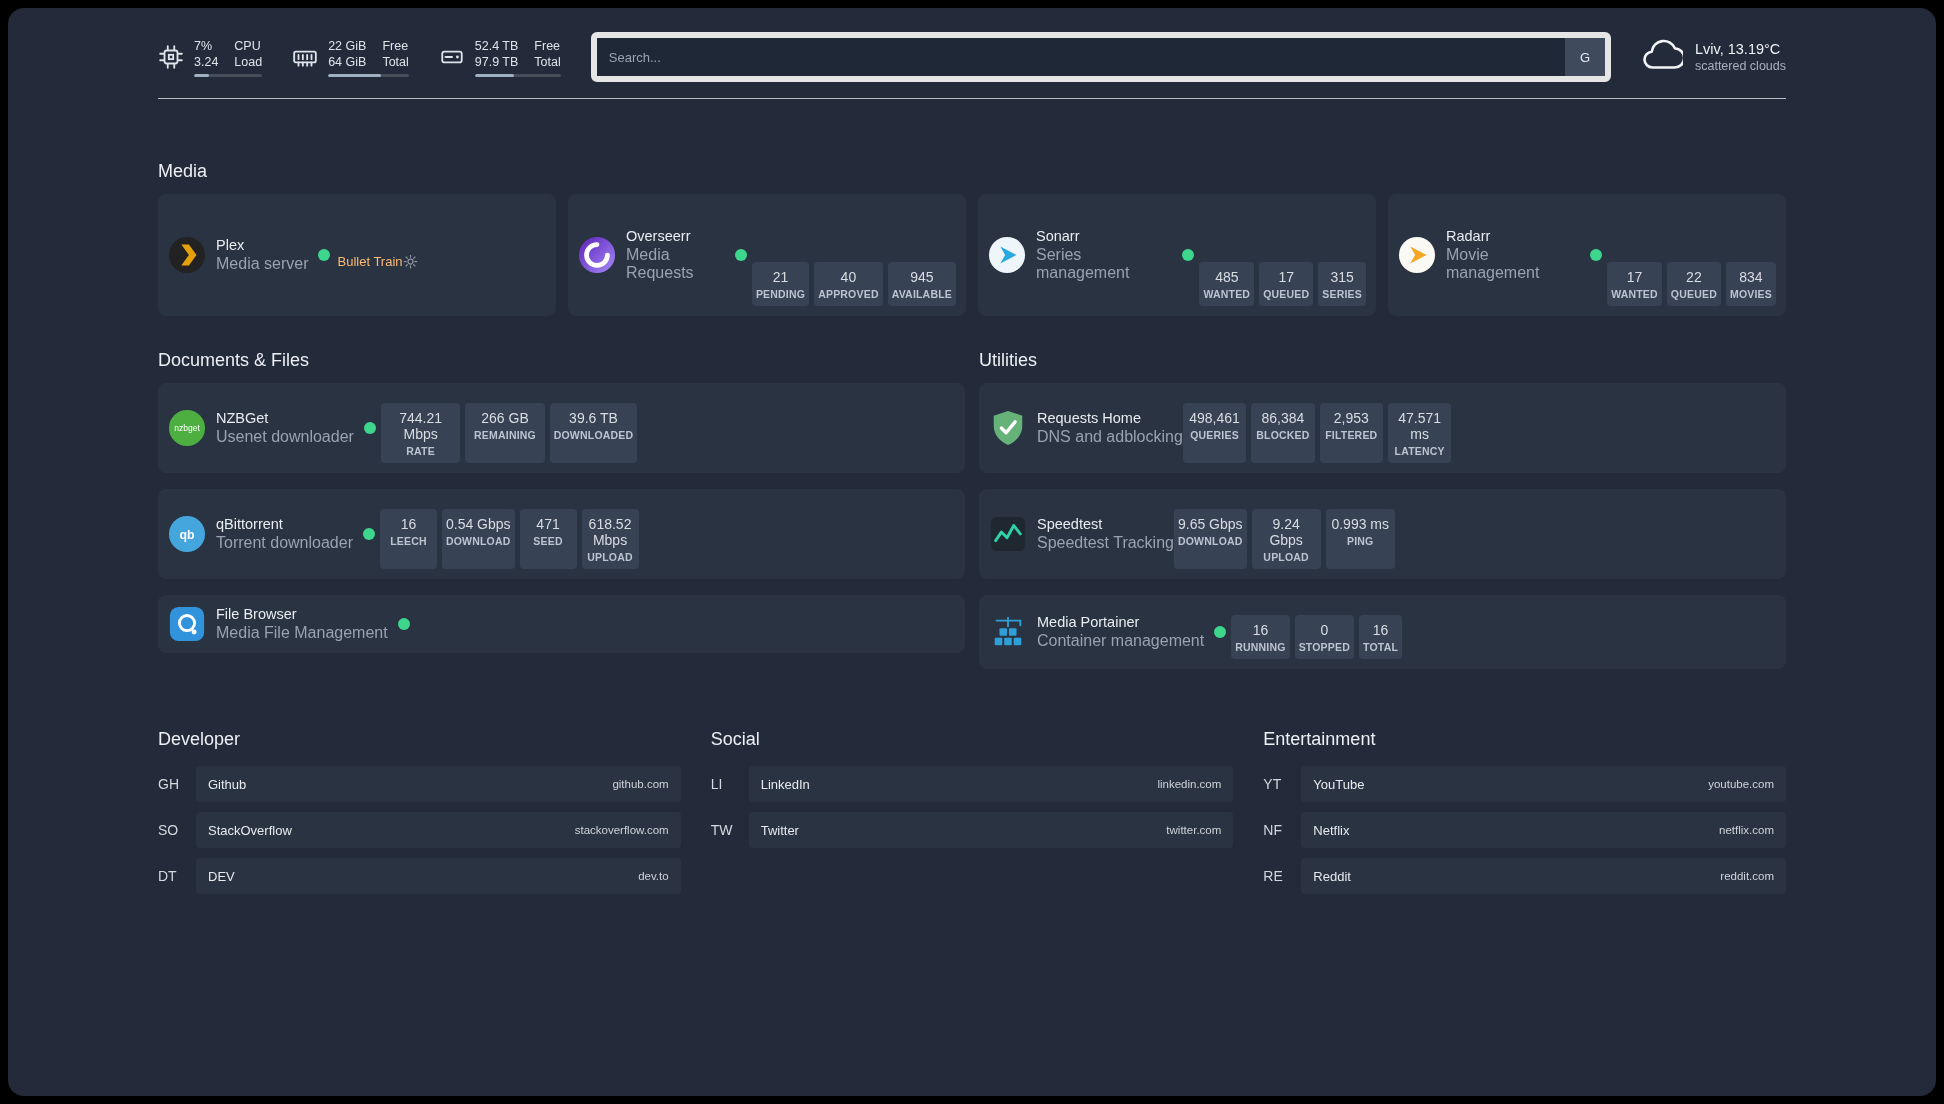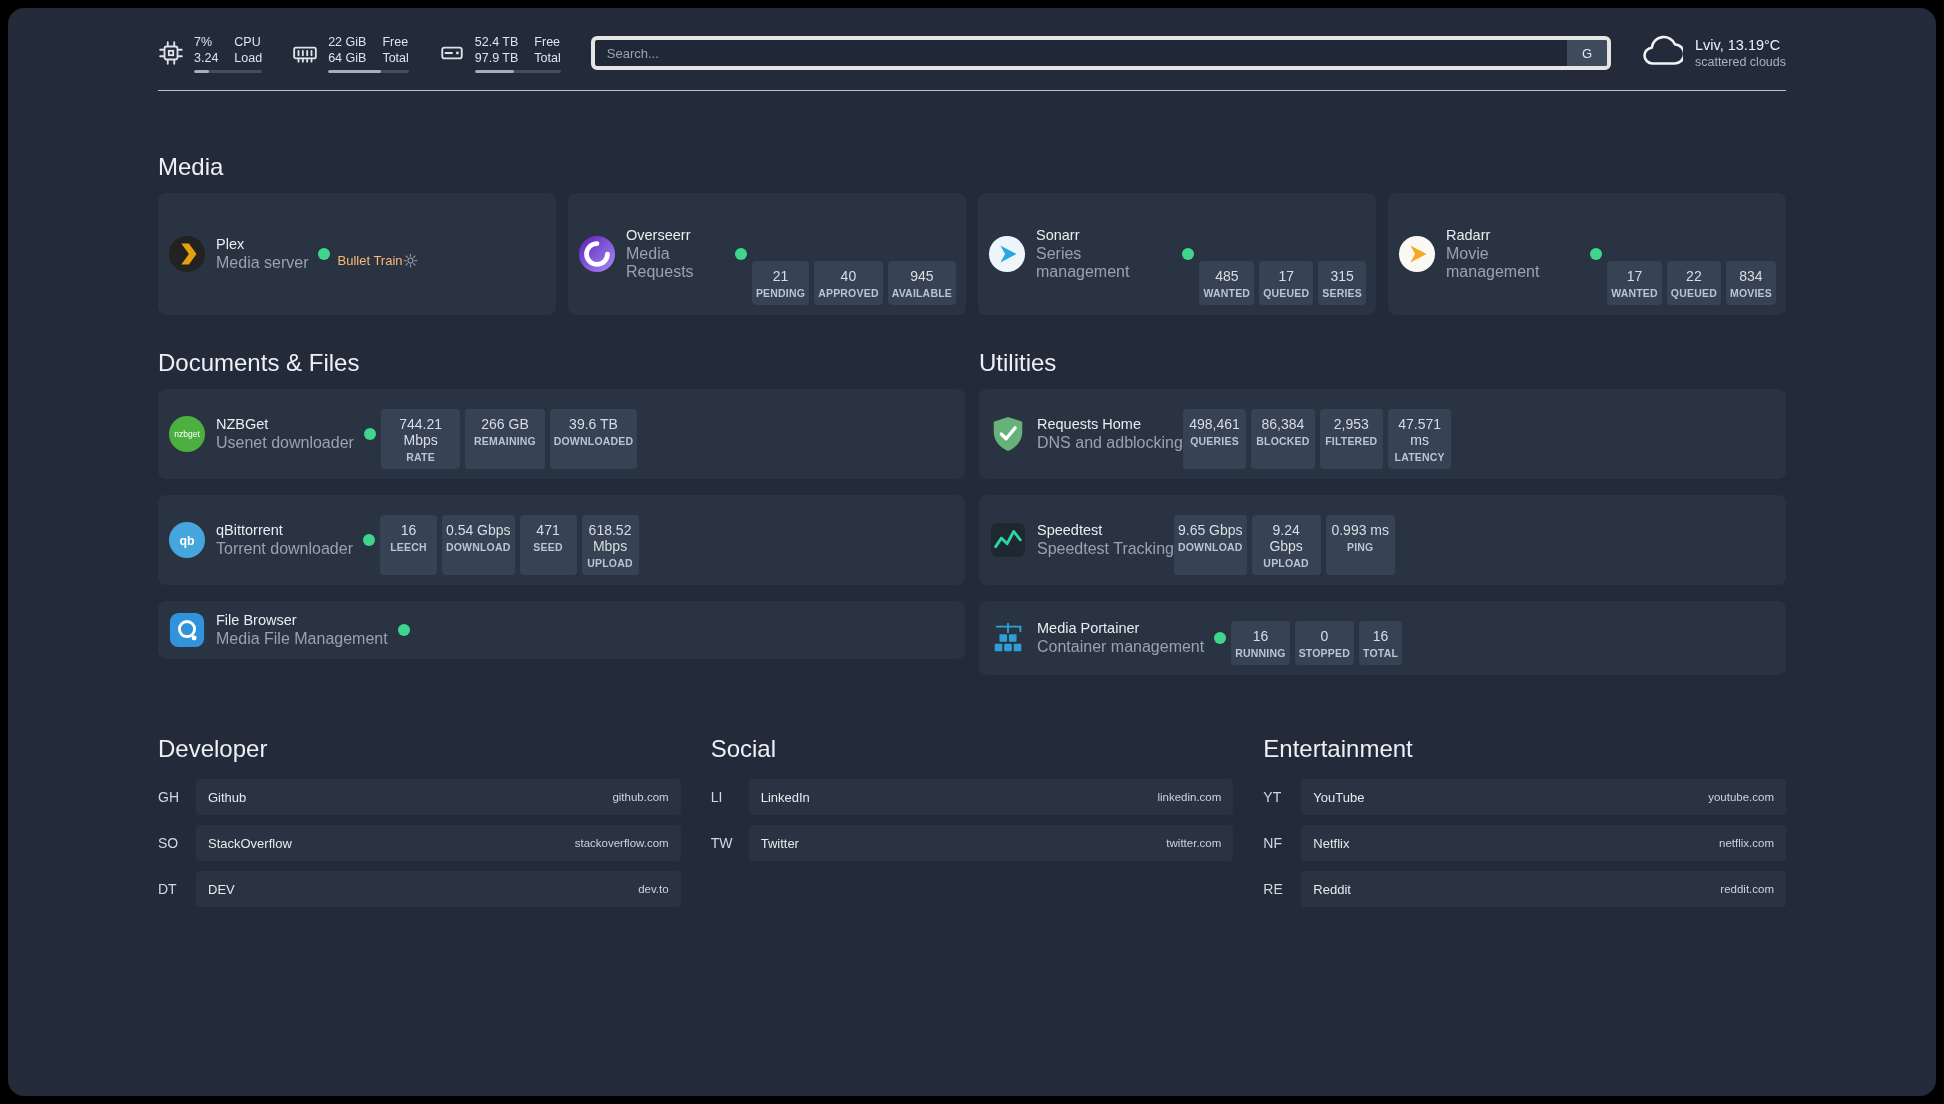--- a/index.html
+++ b/index.html
@@ -10,31 +10,31 @@
   
   .topbar{display:flex;align-items:center}
   .resources{display:flex;gap:30px;align-items:center}
   .res{display:flex;gap:10px;align-items:center}
   .res-icon{display:flex;color:#dfe4ea}
   .res-body{display:flex;flex-direction:column}
   .res-rows{display:flex;gap:16px}
   .res-col{display:flex;flex-direction:column;font-size:12.5px;line-height:16px;color:#dfe4ea}
   .res-bar{height:3px;background:rgba(255,255,255,.16);border-radius:2px;margin-top:4px;overflow:hidden}
   .res-bar i{display:block;height:100%;background:#9fb0c3;border-radius:2px}
-  .search{flex:1;display:flex;margin:0 30px;height:34px;border:4px solid #e5e5e5;border-radius:6px;background:#1f2836;overflow:hidden}
+  .search{flex:1;display:flex;margin:0 30px;height:50px;border:6px solid #e5e5e5;border-radius:6px;background:#1f2836;overflow:hidden}
   .search input{flex:1;background:transparent;border:0;outline:none;color:#e5e9ef;font-size:13px;padding:0 12px;font-family:inherit}
   .search input::placeholder{color:#9aa3b2}
   .search-btn{width:40px;background:#3f4a5d;border:0;color:#e5e9ef;font-size:13px;cursor:pointer;font-family:inherit}
   .weather{display:flex;align-items:center;gap:12px}
   .weather-loc{font-size:14.5px;color:#eef1f5}
   .weather-cond{font-size:12.5px;color:#a9b1bd;margin-top:2px}
   .divider{border-bottom:1px solid rgba(255,255,255,.7);margin-top:16px}
 
   
-  .section-title{font-size:24px;color:#edf0f4;font-weight:500;margin-bottom:12px}
+  .section-title{font-size:18px;color:#edf0f4;font-weight:500;margin-bottom:12px}
   .media-section{margin-top:62px}
   .media-grid{display:grid;grid-template-columns:repeat(4,1fr);gap:12px}
   .media-grid .card{min-height:122px}
   .card{background:#2a3342;border-radius:8px;padding:10px;display:flex;flex-direction:row}
   .card-head{display:flex;align-items:center;gap:10px}
   .svc-icon{width:38px;height:38px;flex:0 0 38px;display:flex}
   .svc-icon svg{width:100%;height:100%}
   .svc-name{font-size:14.5px;color:#e9edf1}
   .svc-desc{font-size:16px;color:#99a2b1;margin-top:2px}
   .dot{width:12px;height:12px;border-radius:50%;background:#3dd68c;margin-left:auto;margin-right:5px;flex:0 0 12px}

